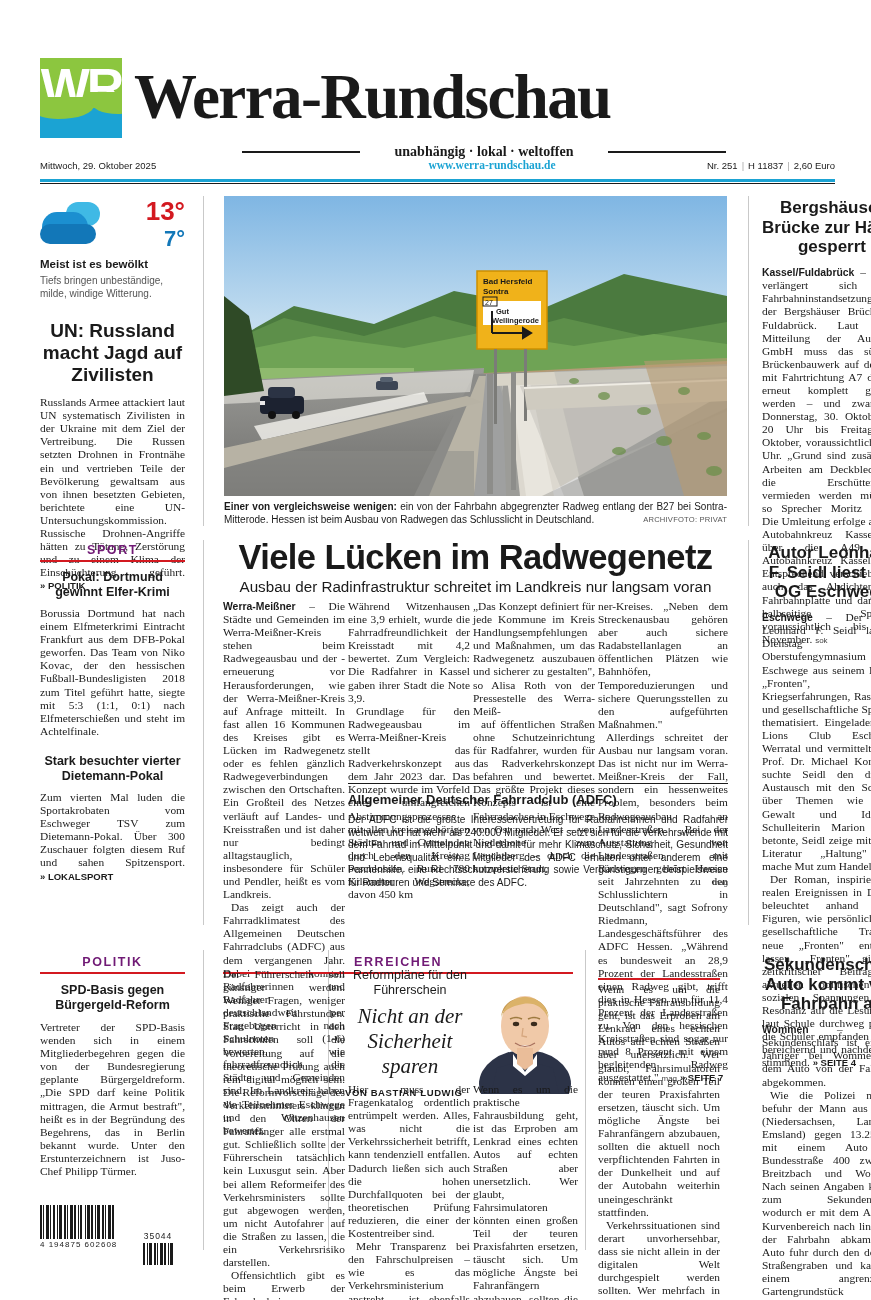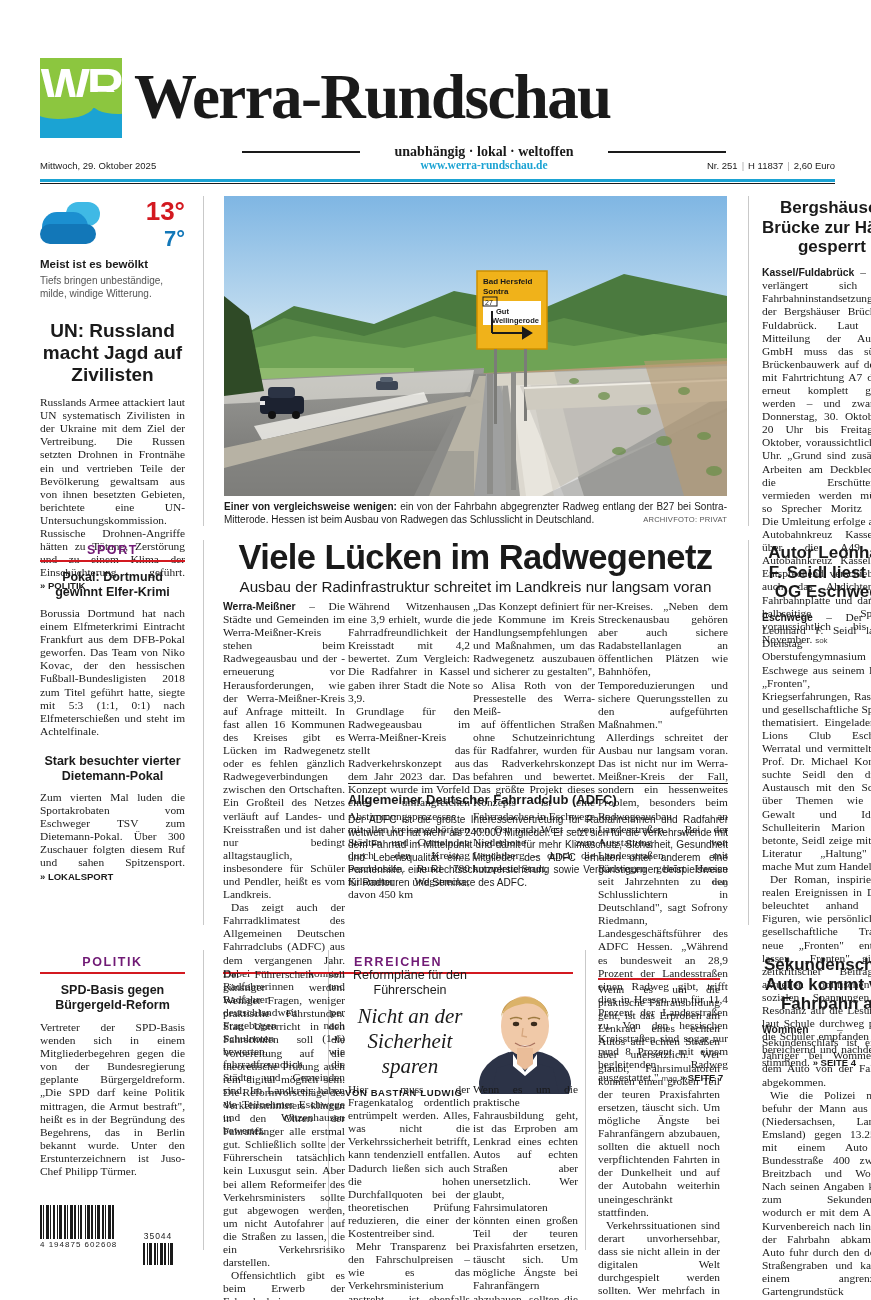--- a/index.html
+++ b/index.html
@@ -38,21 +38,21 @@
   }
   .tagline-wrap{position:absolute;left:94px;top:84px;width:700px;text-align:center;}
   .tagline-wrap .rule-l,.tagline-wrap .rule-r{
     position:absolute;top:9px;height:2px;background:#1a1a1a;width:118px;
   }
   .tagline-wrap .rule-l{left:108px;} .tagline-wrap .rule-r{right:108px;}
   .tagline{
     font-family:"Liberation Serif",serif;font-weight:bold;font-size:14px;color:#1a1a1a;
   }
   .weburl{
-    position:absolute;left:94px;top:101px;width:700px;text-align:center;
+    position:absolute;left:102px;top:101px;width:700px;text-align:center;
     font-family:"Liberation Serif",serif;font-weight:bold;font-size:11.5px;color:#1ba3d3;
   }
   .dateline{
     position:absolute;left:0;top:160px;width:795px;height:18px;
     font-family:"Liberation Sans",sans-serif;font-size:9.5px;color:#1a1a1a;
   }
   .dateline .left{position:absolute;left:0;top:0;}
   .dateline .right{position:absolute;right:0;top:0;}
   .dateline .sep{color:#aaaaaa;padding:0 4px;}
   .topline{position:absolute;left:0;top:179px;width:795px;height:3px;background:#1ba3d3;}

